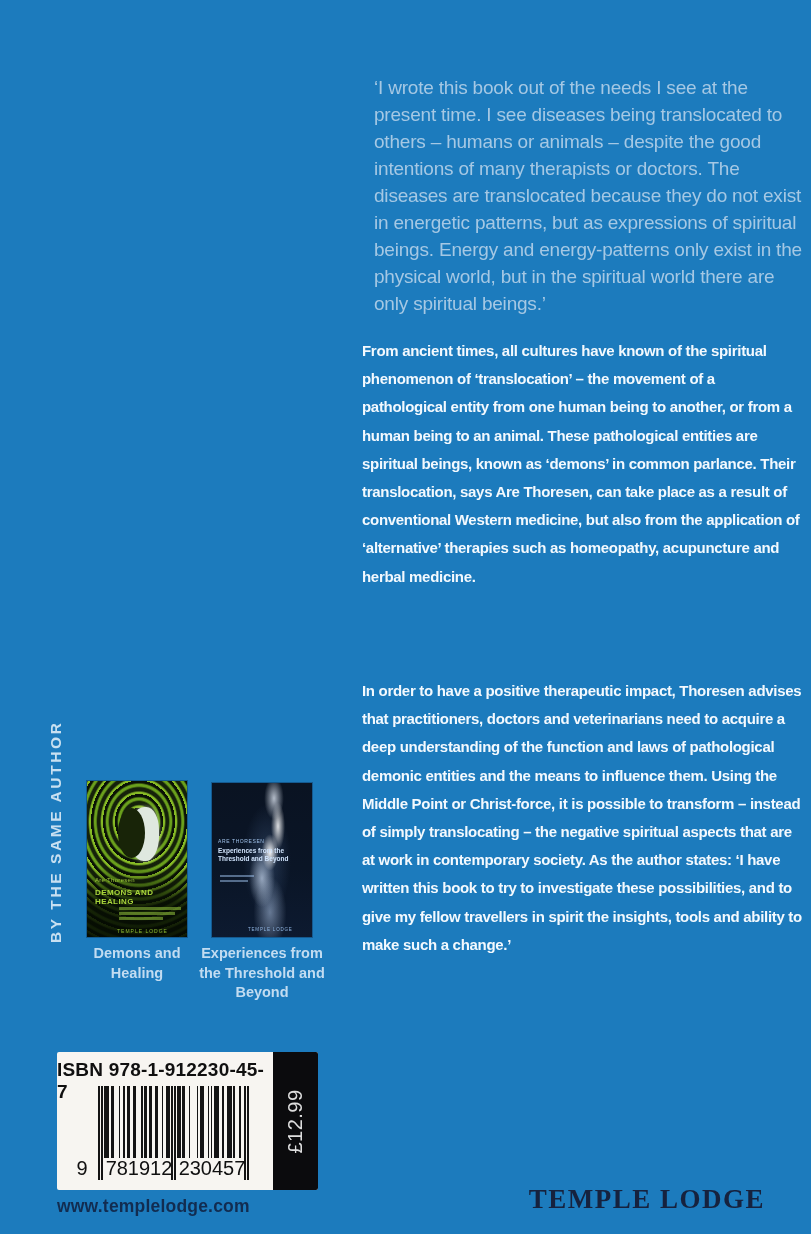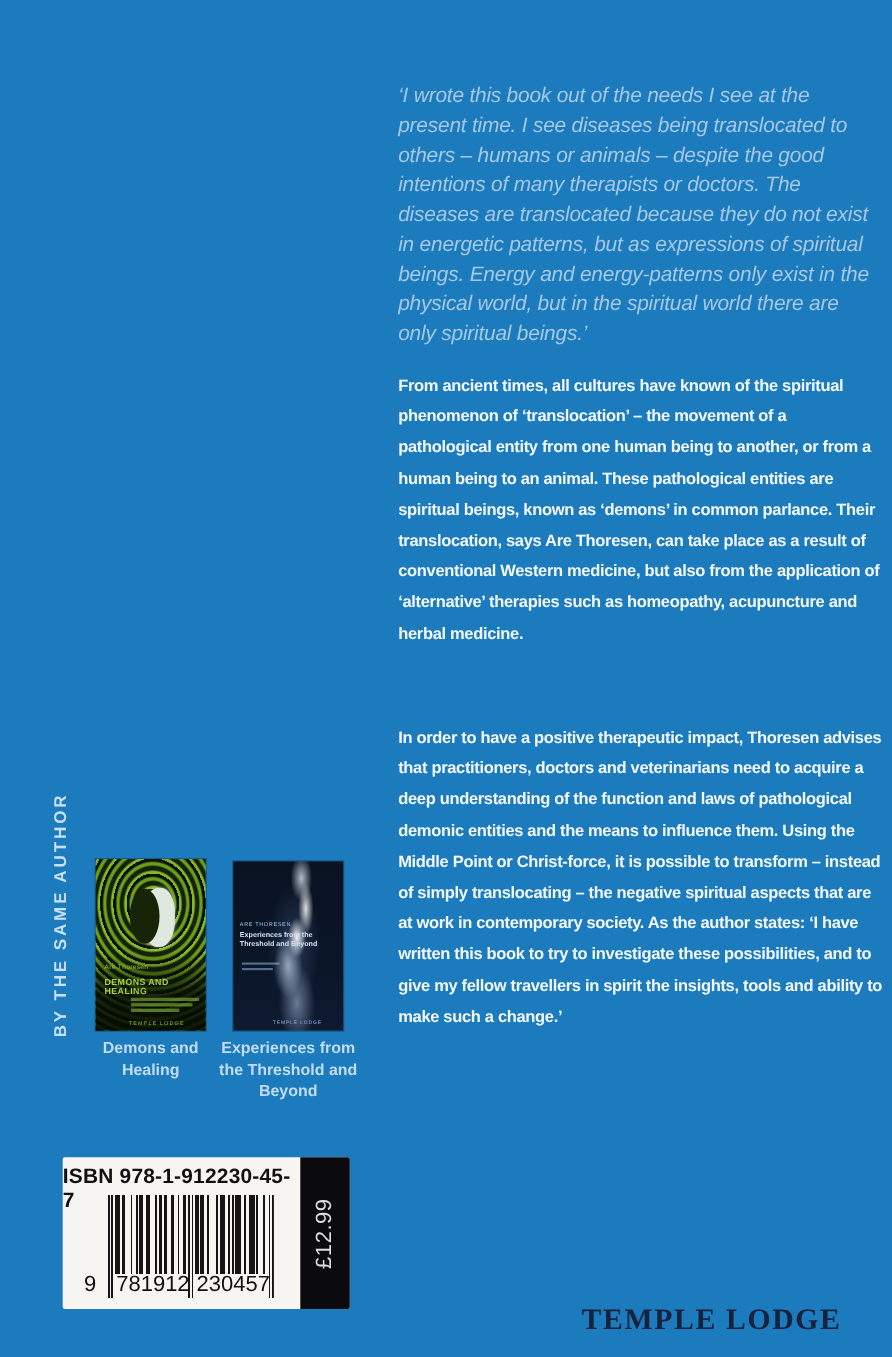--- a/index.html
+++ b/index.html
@@ -6,31 +6,31 @@
   .page{
     position:relative;
     width:811px;height:1234px;
     background:#1c7bbd;
     overflow:hidden;
     font-family:"Liberation Sans", sans-serif;
   }
 
   
   .quote{
-    position:absolute;left:362px;top:74px;width:438px;
-    color:#a5c8e4;font-style:italic;font-size:19px;line-height:27px;
+    position:absolute;left:374px;top:74px;width:438px;
+    color:#a5c8e4;font-size:19px;line-height:27px;
     letter-spacing:-0.2px;font-weight:400;
   }
   .para{
     position:absolute;left:362px;width:441px;
     color:#f3f9fe;font-size:15px;line-height:28.2px;
     letter-spacing:-0.3px;font-weight:600;
   }
   .para1{top:337px;}
-  .para2{top:657px;}
+  .para2{top:677px;}
 
   
   .vertical-label{
     position:absolute;left:-28px;top:848px;width:170px;height:20px;
     transform:rotate(-90deg);
     color:#c8e0f1;font-size:15.5px;font-weight:600;letter-spacing:2.6px;
     text-align:center;white-space:nowrap;
   }
   .cover{
     position:absolute;box-shadow:0 0 0 1px rgba(10,30,60,.35);
@@ -205,15 +205,16 @@
         <rect x="94" y="0" width="1" height="94"></rect>
       </svg>
     <div class="bc-digit d0">9</div>
     <div class="bc-digit d1">781912</div>
     <div class="bc-digit d2">230457</div>
     <div class="price-strip">
       <span class="price-text">£12.99</span>
     </div>
   </div>
 
+  <div class="website">www.templelodge.com</div>
   <div class="publisher">TEMPLE LODGE</div>
 
 </div>
 
 </body></html>

